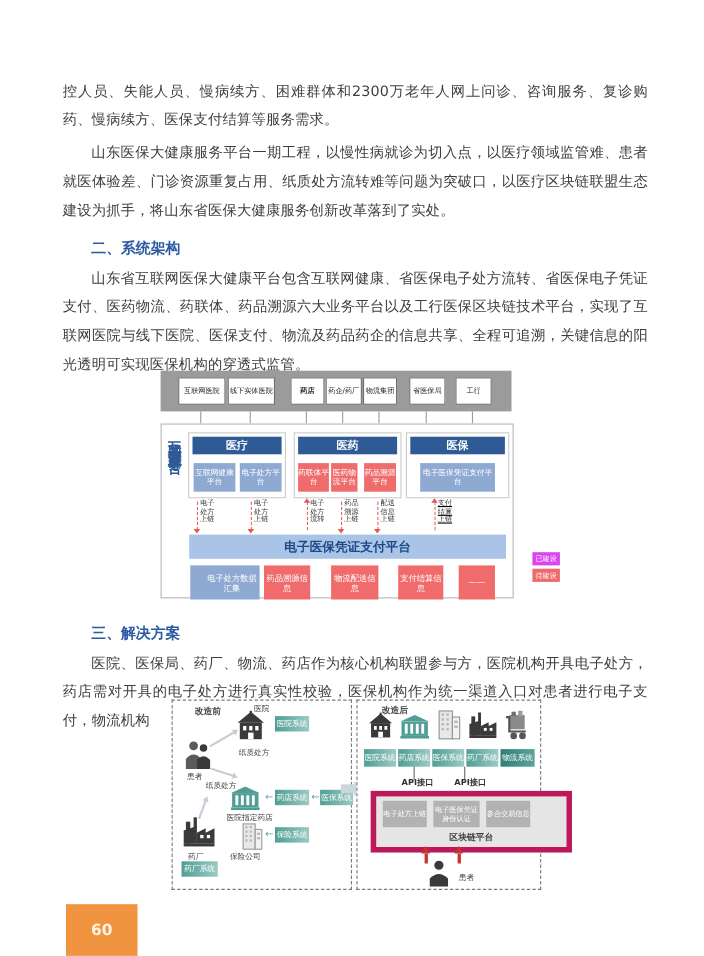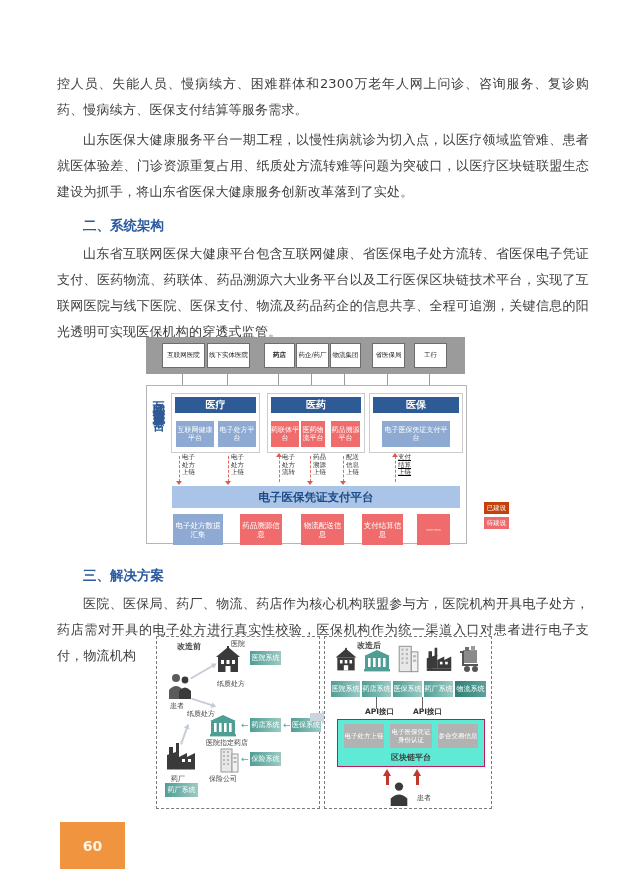--- a/index.html
+++ b/index.html
@@ -53,21 +53,21 @@
   .tealbox{position:absolute;background:linear-gradient(90deg,#4f9e95,#9ccac3);color:#fff;
           font-size:7px;display:flex;align-items:center;justify-content:center;white-space:nowrap;}
   .tealdark{background:linear-gradient(90deg,#2f7f77,#5aa39a);}
   .tarrow{position:absolute;color:#5aa39a;font-size:9px;line-height:9px;}
   .larrow{position:absolute;height:0;border-top:2px solid #c6cdd6;}
   .larrow:after{content:"";position:absolute;right:-4px;top:-4px;width:0;height:0;
           border-left:5px solid #c6cdd6;border-top:3px solid transparent;
           border-bottom:3px solid transparent;}
   .vline{position:absolute;width:1px;background:#666;}
   .apilabel{position:absolute;font-size:7.5px;font-weight:bold;color:#333;}
-  .platbox{position:absolute;background:#5eead4;border:1px solid #be185d;}
+  .platbox{position:absolute;background:#e5e5e5;border:5px solid #be185d;padding-left:27px;}
   .platinner{position:absolute;top:4px;height:24px;background:#b2b2b2;color:#fff;font-size:6.5px;
           line-height:8px;display:flex;align-items:center;justify-content:center;text-align:center;
           white-space:pre-line;}
   .platname{position:absolute;left:0;right:0;top:32px;text-align:center;font-size:8px;
           font-weight:bold;color:#3e3e3e;}
   .uparrow{position:absolute;width:0;height:0;border-left:4px solid transparent;
           border-right:4px solid transparent;border-bottom:7px solid #c3362b;}
   .uparrow .stem{position:absolute;left:-1.5px;top:7px;width:3px;height:9px;background:#c3362b;}
   .bigarrow{position:absolute;width:12px;height:8px;background:#ccd5dd;}
   .bigarrow:after{content:"";position:absolute;right:-7px;top:-3px;width:0;height:0;
@@ -171,29 +171,29 @@
         <span class="rline">
           <i class="tri-up"></i>
         </span>
         <span class="chaintxt">支付
 结算
 上链</span>
       </div>
 
     <div class="chainband">电子医保凭证支付平台</div>
 
-    <div class="databox bluebox" style="left:26px;width:50px;">电子处方数据汇集</div>
+    <div class="databox bluebox" style="left:26px;width:50px;padding-left:13px;">电子处方数据汇集</div>
     <div class="databox redbox" style="left:93px;width:42px;">药品溯源信息</div>
     <div class="databox redbox" style="left:154px;width:43px;">物流配送信息</div>
     <div class="databox redbox" style="left:215px;width:41px;">支付结算信息</div>
     <div class="databox redbox" style="left:270px;width:33px;">——</div>
   </div>
 </div>
 
-<div class="legendchip abs" style="left:484px;top:502px;background:#c2410c;">已建设</div>
+<div class="legendchip abs" style="left:484px;top:502px;background:#d946ef;">已建设</div>
 <div class="legendchip abs" style="left:484px;top:517px;background:#ee6a6c;">待建设</div>
 
 <div class="abs" id="diag2">
 
   <div class="dashbox" style="left:4px;top:3px;width:162px;height:171px;">
     <div class="dtitle" style="left:20px;top:4px;">改造前</div>
 
     <div class="dlabel" style="left:74px;top:2px;">医院</div>
     <div class="abs" style="left:56px;top:9px;">
       <svg width="30" height="28" viewBox="0 0 30 28">
@@ -275,21 +275,21 @@
         </svg>
     </div>
     <div class="dlabel" style="left:52px;top:137px;">保险公司</div>
     <span class="tarrow" style="left:84px;top:118px;">←</span>
     <div class="tealbox" style="left:93px;top:115px;width:31px;height:14px;">保险系统</div>
   </div>
 
   <div class="bigarrow" style="left:158px;top:80px;"></div>
 
   <div class="dashbox" style="left:172px;top:3px;width:166px;height:171px;">
-    <div class="dtitle" style="left:20px;top:3px;padding-left:12px;">改造后</div>
+    <div class="dtitle" style="left:10px;top:3px;padding-left:12px;">改造后</div>
 
     <div class="abs" style="left:8px;top:10px;">
       <svg width="26" height="26" viewBox="0 0 30 28">
           <polygon points="15,1 27,11 3,11" fill="#3a3a3a"></polygon>
           <rect x="14" y="0" width="2" height="6" fill="#3a3a3a"></rect>
           <rect x="5" y="11" width="20" height="15" fill="#3a3a3a"></rect>
           <rect x="8" y="14" width="3" height="4" fill="#fff"></rect>
           <rect x="13.5" y="14" width="3" height="4" fill="#fff"></rect>
           <rect x="19" y="14" width="3" height="4" fill="#fff"></rect>
           <rect x="12.5" y="20" width="5" height="6" fill="#fff"></rect>

